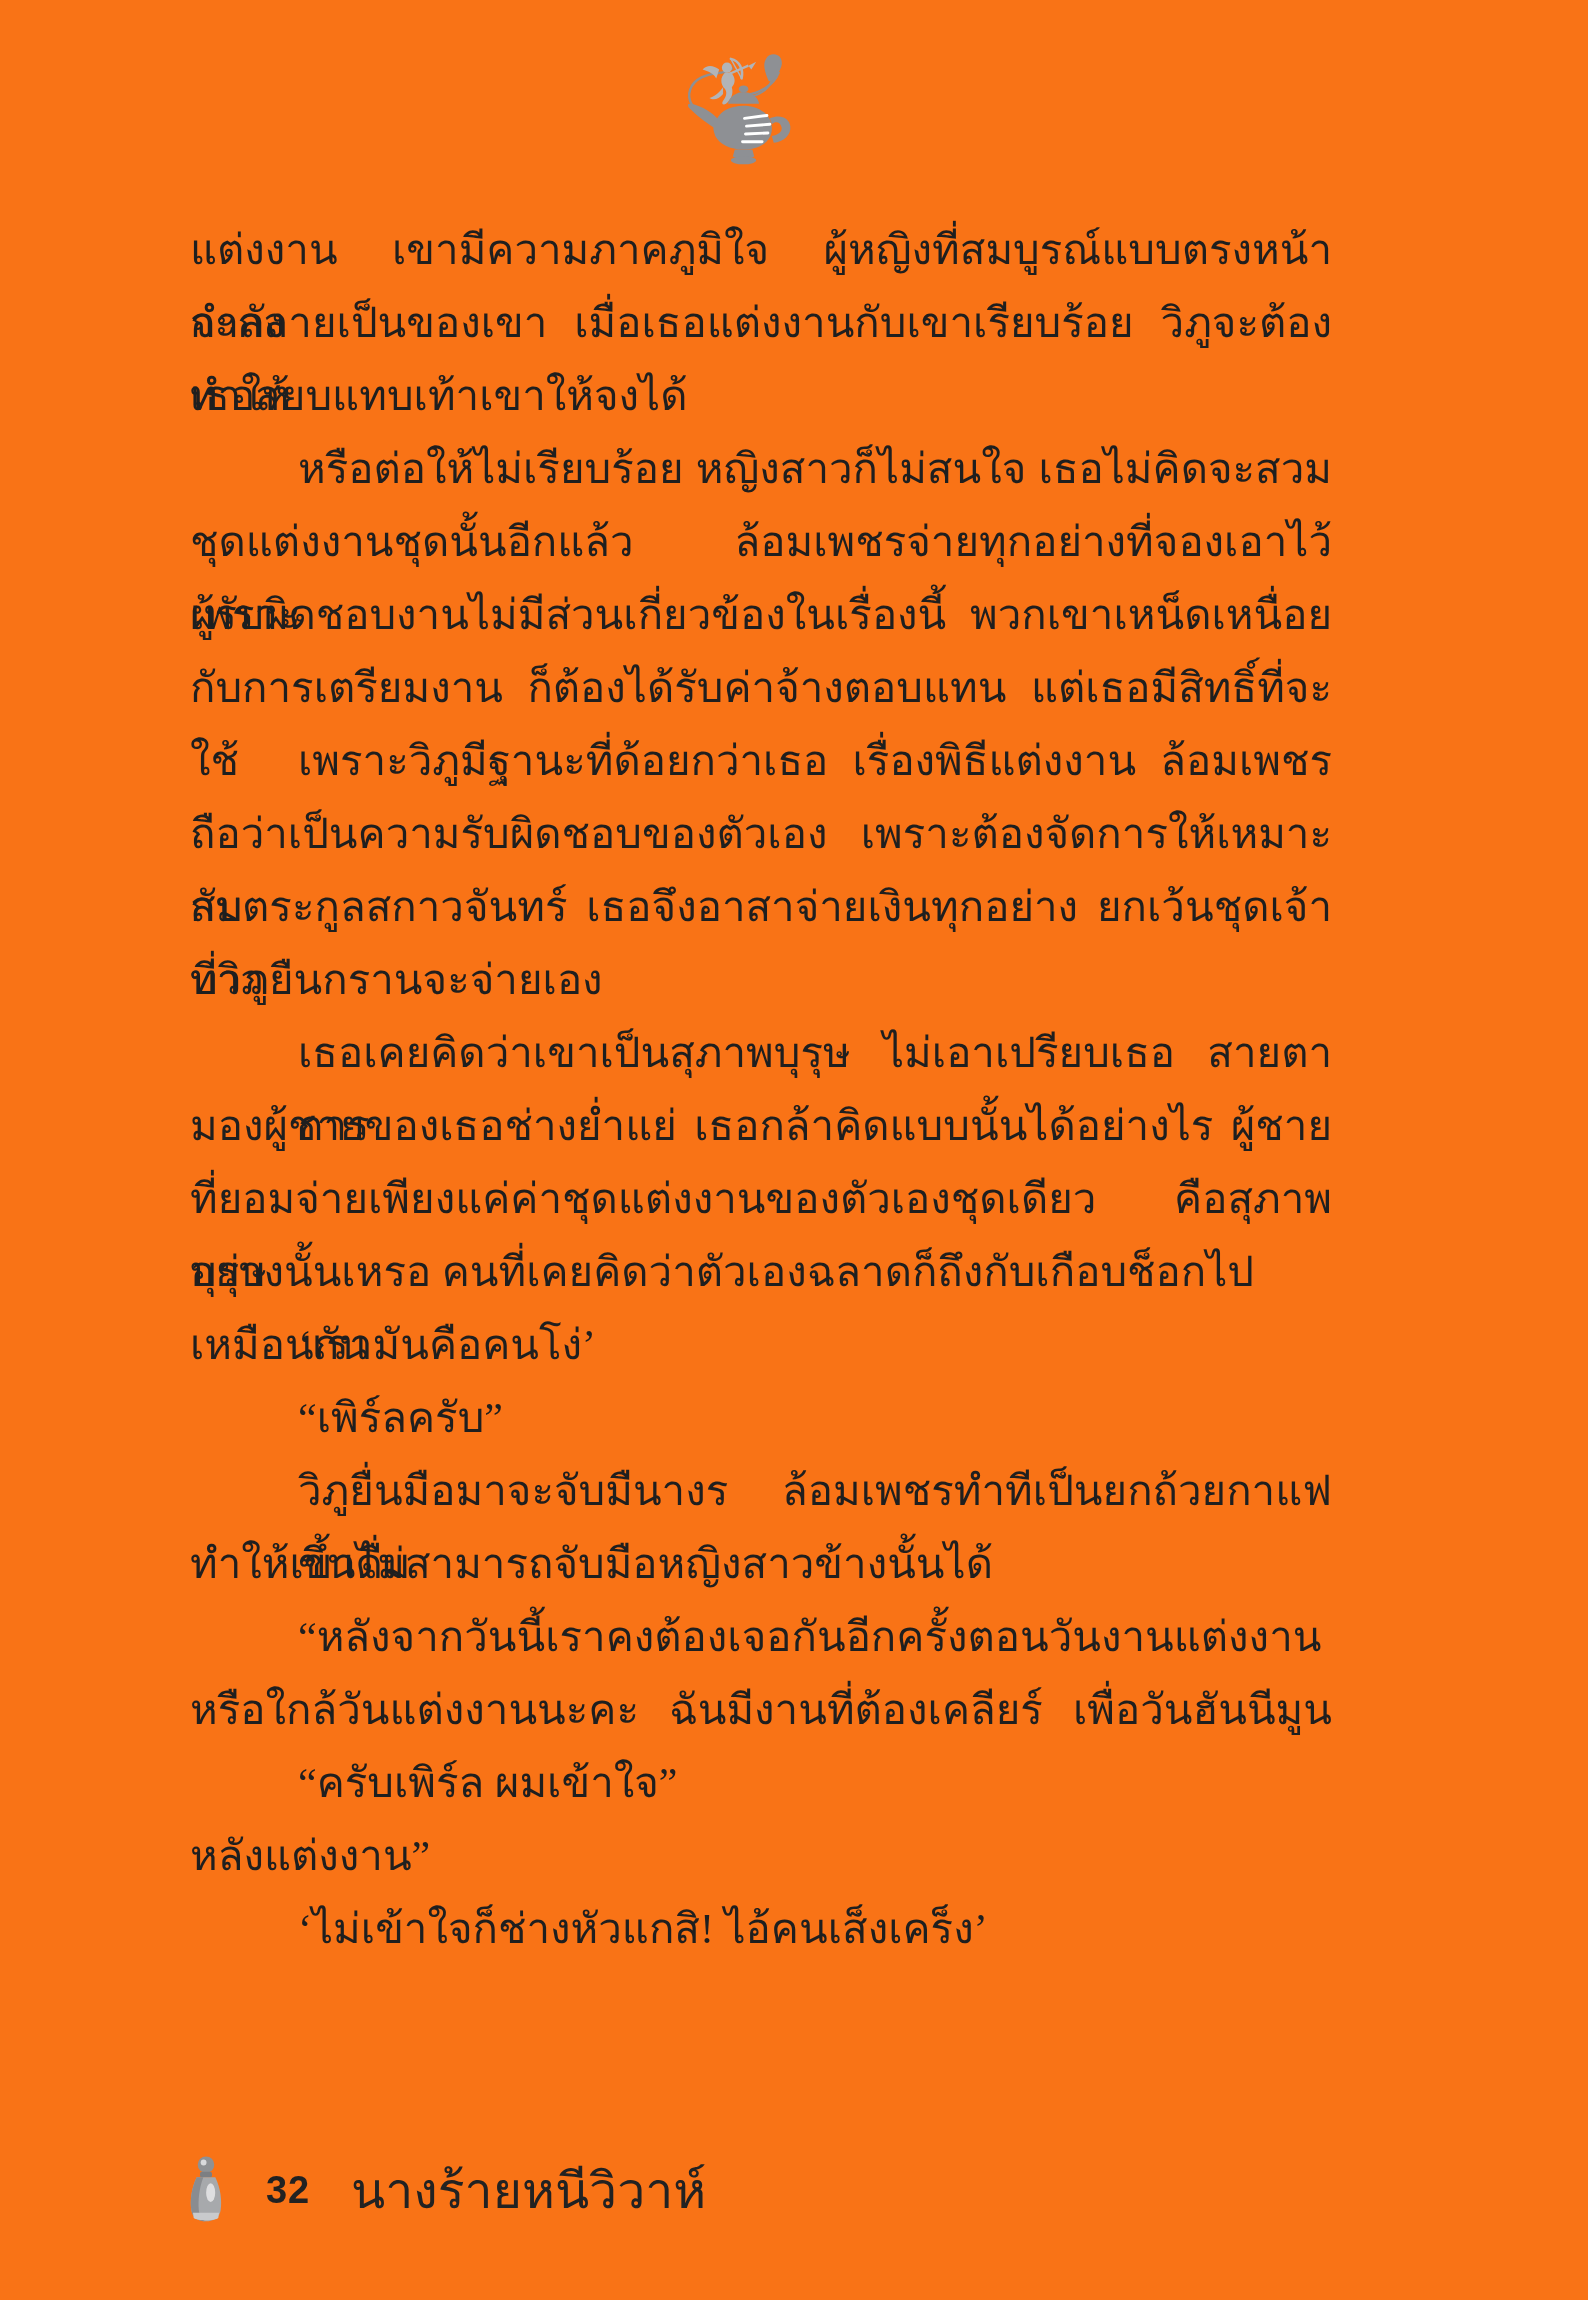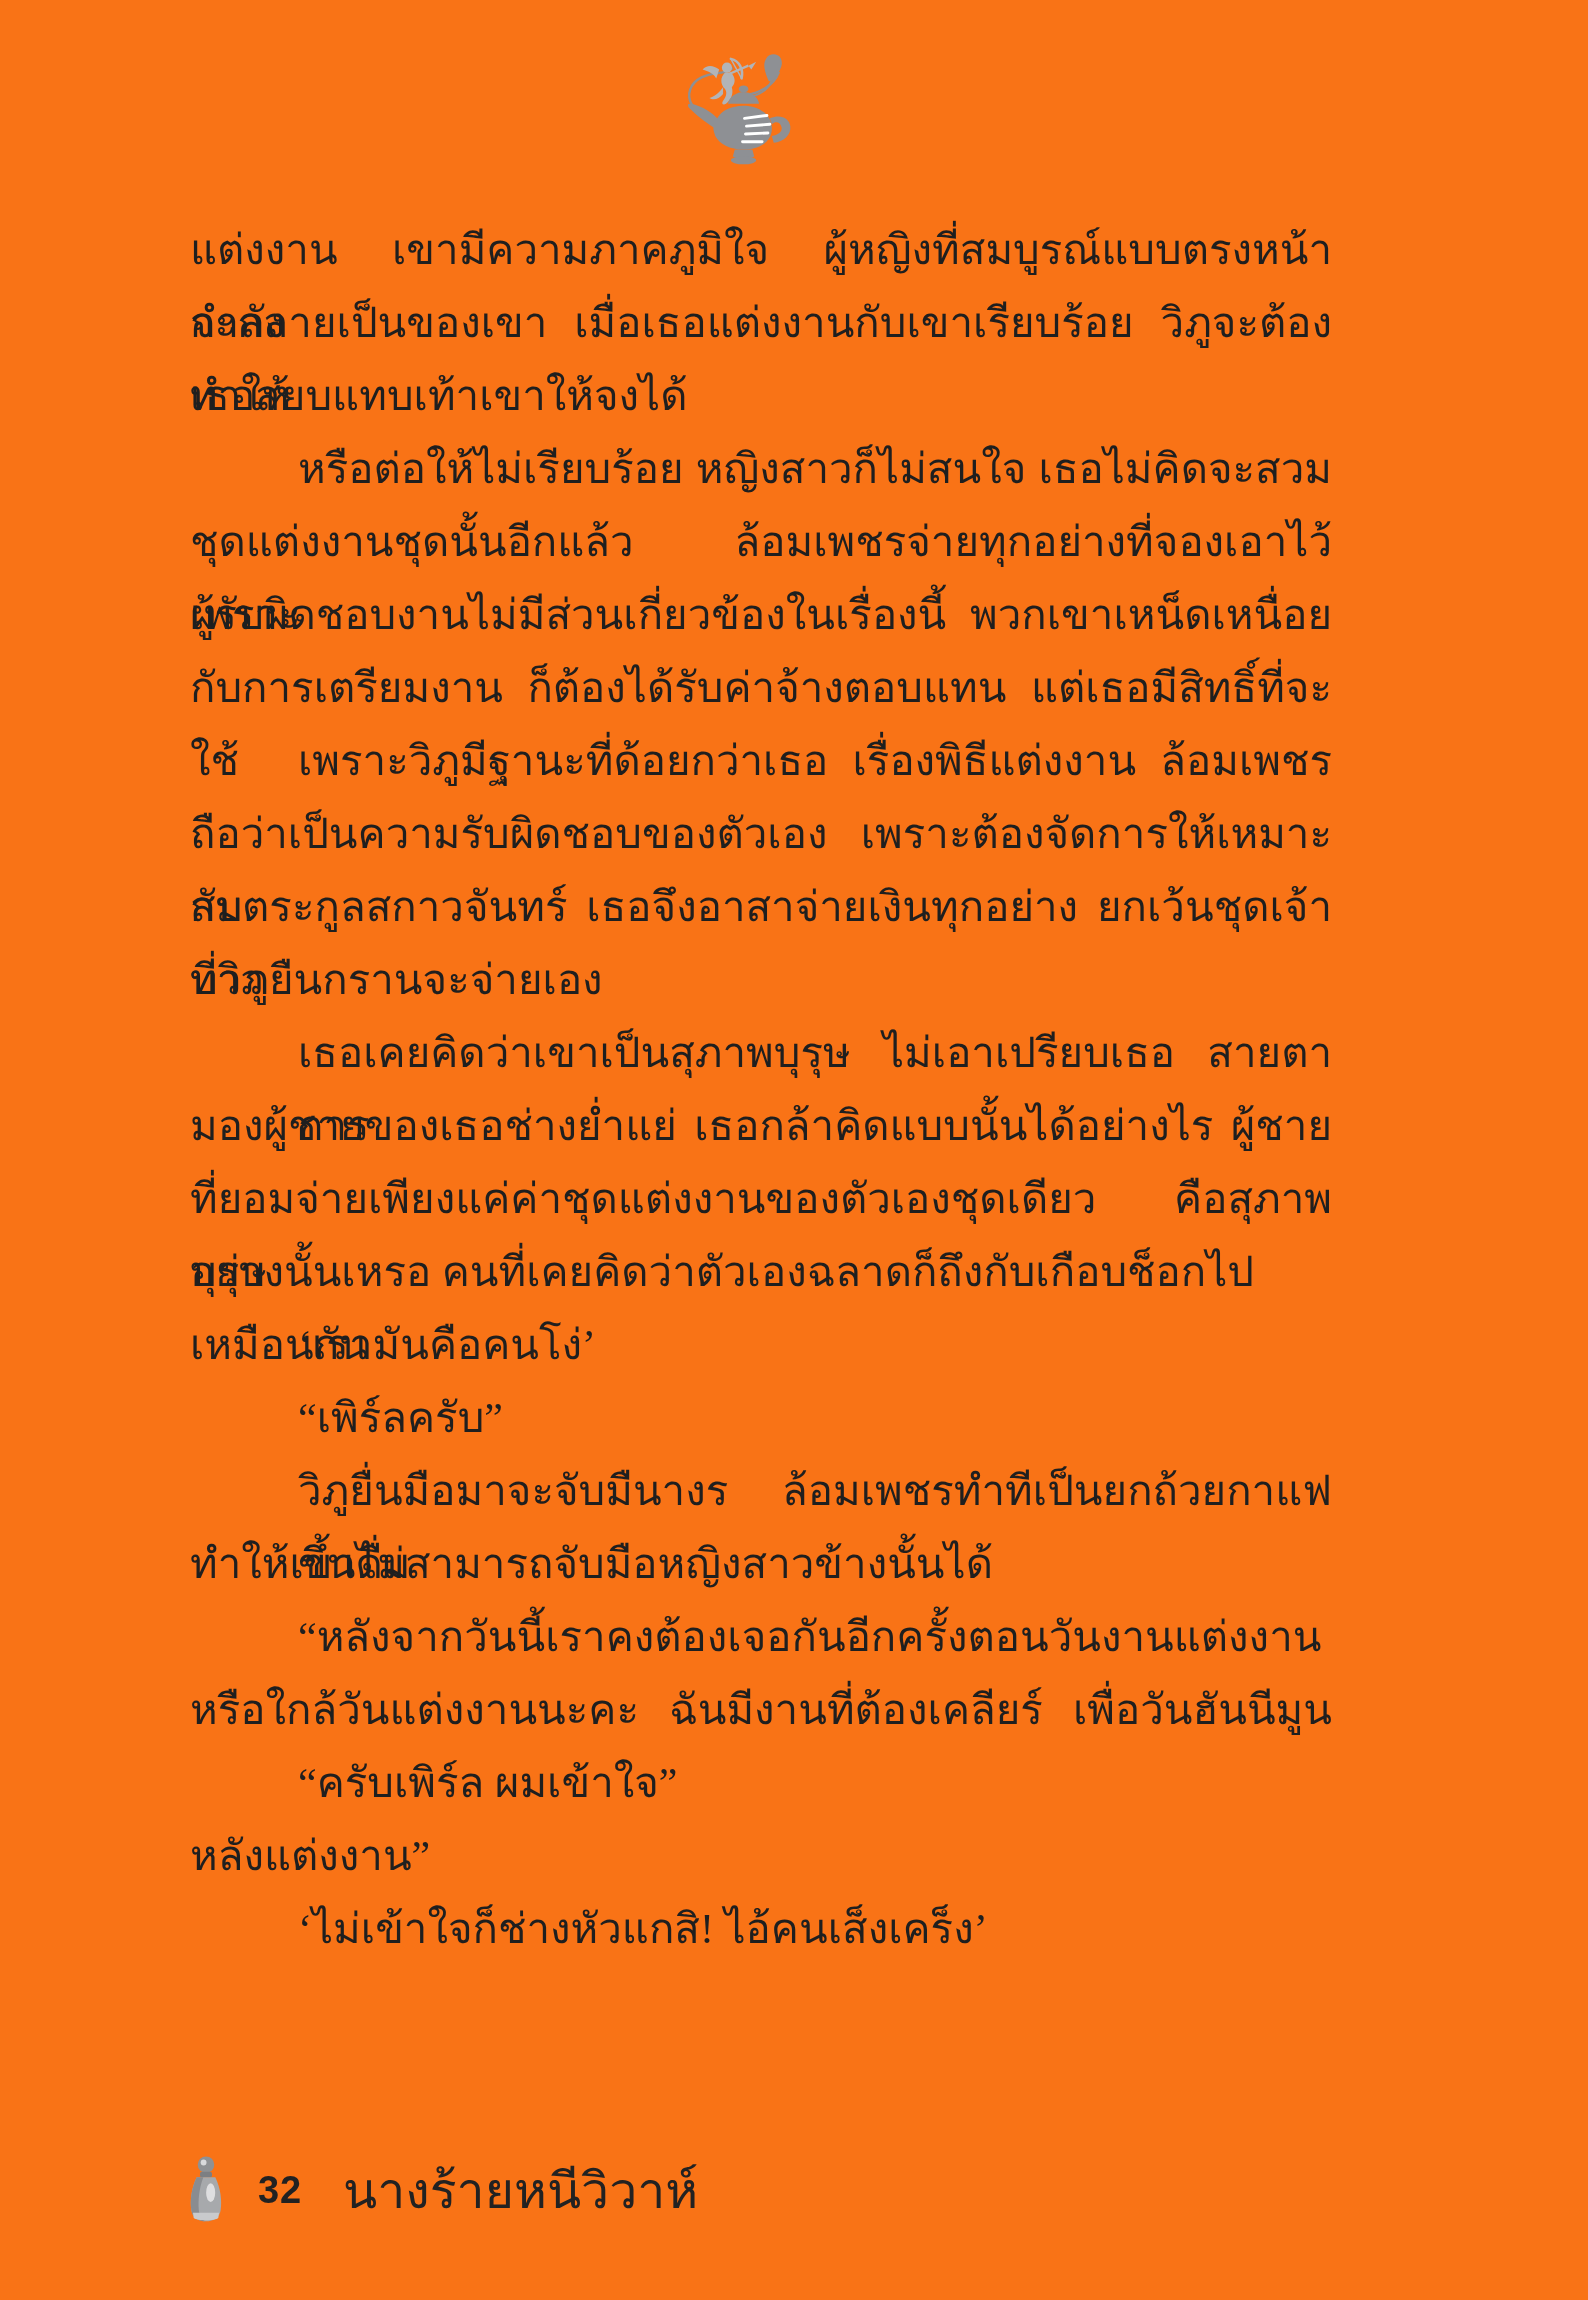--- a/index.html
+++ b/index.html
@@ -36,21 +36,21 @@
     position:absolute;
     left:182px;
     top:2152px;
     height:76px;
     display:flex;
     align-items:center;
     font-family:"Liberation Sans","DejaVu Sans",sans-serif;
     color:#222222;
   }
   .footer-icon { width:48px; height:72px; flex:0 0 auto; }
-  .page-num { margin-left:28px; font-size:38px; font-weight:600; letter-spacing:0.9px; }
+  .page-num { margin-left:36px; font-size:38px; font-weight:600; letter-spacing:0.9px; }
   .book-title { margin-left:41px; font-size:50px; font-weight:400; }
 </style>
 </head>
 <body>
 
 <div class="page">
 
   <div class="ornament">
     <svg viewBox="0 0 125 120" width="124" height="117" aria-hidden="true">
 

